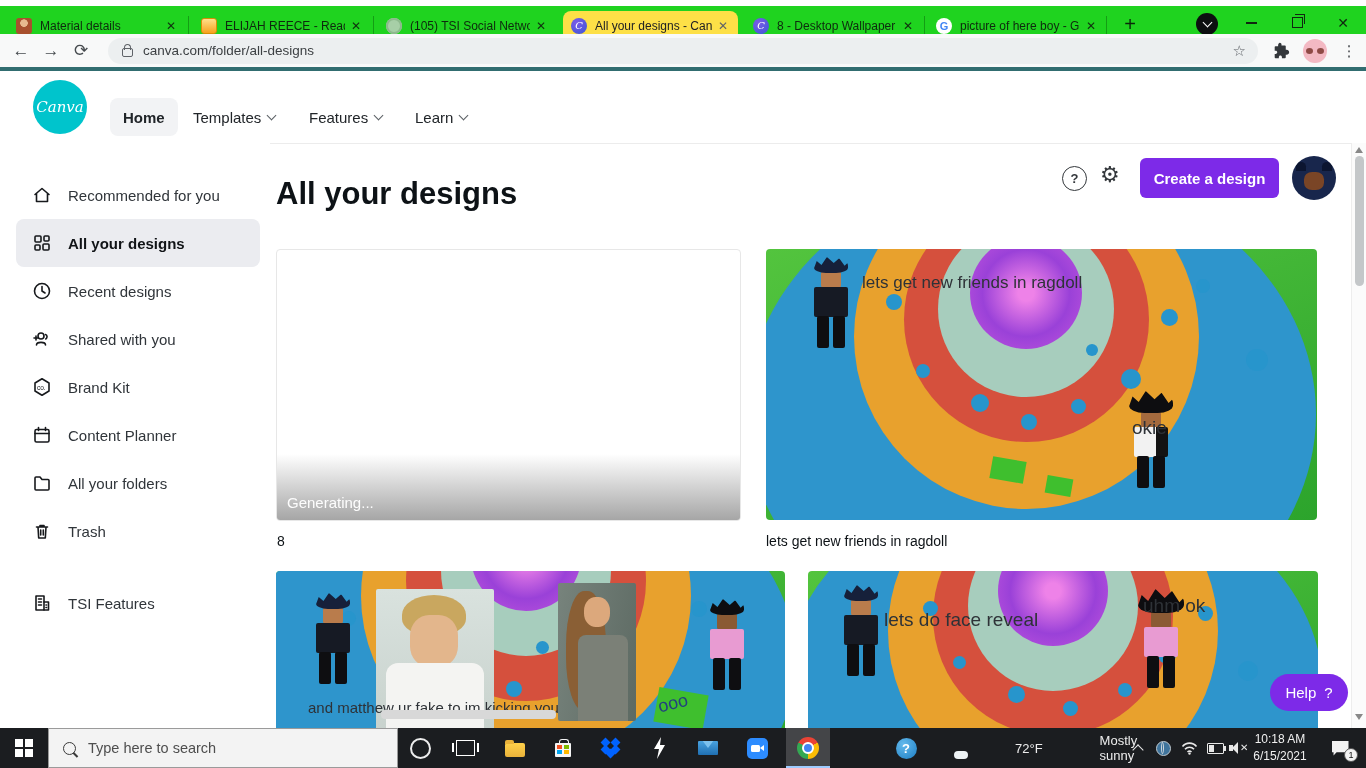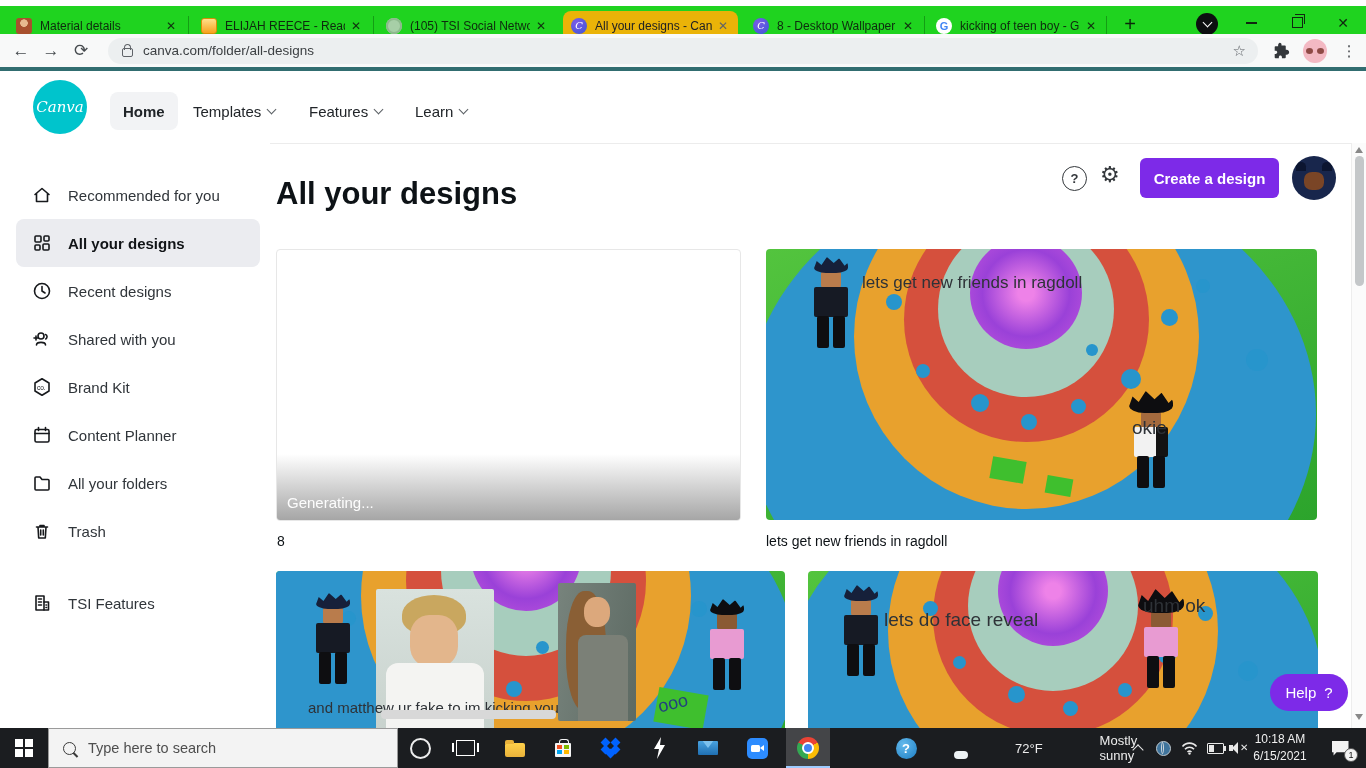--- a/index.html
+++ b/index.html
@@ -5,21 +5,21 @@
   html,body{margin:0;padding:0;background:#222;}
   .screen{position:relative;width:1366px;height:768px;overflow:hidden;background:#fff;
           font-family:"Liberation Sans",sans-serif;-webkit-font-smoothing:antialiased;}
 
   
   .tabstrip{position:absolute;left:0;top:6px;width:1366px;height:34px;background:#1fd31f;}
   .tab{position:absolute;top:5px;height:29px;width:178px;display:flex;align-items:center;
        padding:0 8px;box-sizing:border-box;cursor:default;}
   .tab .tt{flex:1;font-size:12px;color:#0e2a0e;white-space:nowrap;overflow:hidden;margin-right:4px;}
   .tab .tx{font-size:12px;color:#10300f;padding:0 2px;}
-  .tab.active{background:#eab308;border-radius:8px 8px 0 0;width:175px;}
+  .tab.active{background:#fde047;border-radius:8px 8px 0 0;width:175px;}
   .tab.active .tt{color:#202124;}
   .tab.active .tx{color:#5f6368;}
   .tabdiv{position:absolute;top:10px;width:1px;height:18px;background:rgba(0,60,0,.35);}
   .fav{width:16px;height:16px;border-radius:3px;margin-right:8px;flex:none;display:flex;
        align-items:center;justify-content:center;font-weight:bold;}
   .f-person{background:#a8502e;background:radial-gradient(circle at 50% 32%,#e8b98f 26%,#a8502e 30%);border-radius:3px;}
   .f-doc{background:linear-gradient(#ffe08a,#f6a21d);border:1px solid #d88e06;box-sizing:border-box;}
   .f-class{background:#a7cfa7;border-radius:50%;box-shadow:inset 0 0 0 2px #8db98d;}
   .f-canva{background:radial-gradient(circle at 35% 30%,#7b5be8,#3b57d6);border-radius:50%;}
   .f-canva::after{content:"C";color:#fff;font:italic 10px "DejaVu Serif",serif;}
@@ -53,21 +53,21 @@
   .pinkavatar::before,.pinkavatar::after{content:"";position:absolute;top:9px;width:7px;height:6px;border-radius:50%;
       background:#8e4a45;}
   .pinkavatar::before{left:3px;} .pinkavatar::after{right:3px;}
   .kebab{font-size:15px;color:#4a4e52;letter-spacing:0;}
   .tealstrip{position:absolute;left:0;top:67px;width:1366px;height:4px;background:#316d70;}
 
   
   .cheader{position:absolute;left:0;top:71px;width:1366px;height:72px;background:#fff;border-bottom:1px solid #ececec;}
   .clogo{position:absolute;left:33px;top:9px;width:54px;height:54px;border-radius:50%;background:#00c4cc;
          display:flex;align-items:center;justify-content:center;color:#fff;font:italic 15px "DejaVu Serif",serif;}
-  .cnav{position:absolute;top:21px;height:38px;display:flex;align-items:center;font-size:15px;color:#212529;
+  .cnav{position:absolute;top:27px;height:38px;display:flex;align-items:center;font-size:15px;color:#212529;
         padding:0 13px;border-radius:8px;}
   .cnav.active{background:#f2f3f5;font-weight:bold;}
   .dchev{display:inline-block;width:6px;height:6px;border-right:1.6px solid #5a5f64;border-bottom:1.6px solid #5a5f64;
         transform:rotate(45deg);margin:-3px 0 0 7px;}
   .csearch{position:absolute;left:533px;top:16px;width:514px;height:40px;border:1px solid #d6d9dc;border-radius:4px;
            box-sizing:border-box;display:flex;align-items:center;background:#fff;}
   .csearch input{border:none;outline:none;flex:1;font-size:15px;color:#333;background:transparent;
                  font-family:"Liberation Sans",sans-serif;}
   .csearch input::placeholder{color:#a9adb2;}
   .mag{width:13px;height:13px;border:2px solid #33373b;border-radius:50%;position:relative;margin:0 10px 0 14px;flex:none;}
@@ -221,21 +221,21 @@
       <span class="tx">✕</span>
     </div>
     <div class="tab" style="left:745px">
       <span class="fav f-canva"></span>
       <span class="tt">8 - Desktop Wallpaper</span>
       <span class="tx">✕</span>
     </div>
     <div class="tabdiv" style="left:924px"></div>
     <div class="tab" style="left:928px">
       <span class="fav f-google"></span>
-      <span class="tt">kicking of teen boy - G</span>
+      <span class="tt">picture of here boy - G</span>
       <span class="tx">✕</span>
     </div>
     <div class="tabdiv" style="left:1106px"></div>
     <div class="newtab">+</div>
     <div class="tabsearch">
         <span class="chev"></span>
       </div>
     <div class="winbtn" style="left:1228px">
         <span class="minbar"></span>
       </div>

